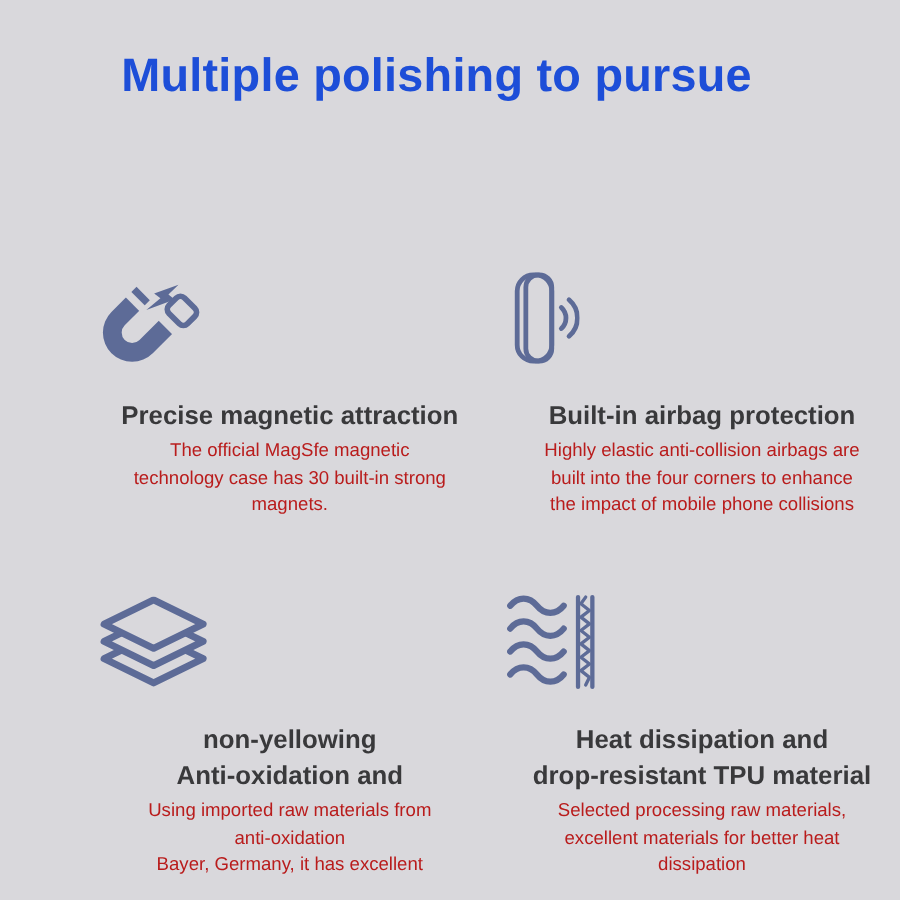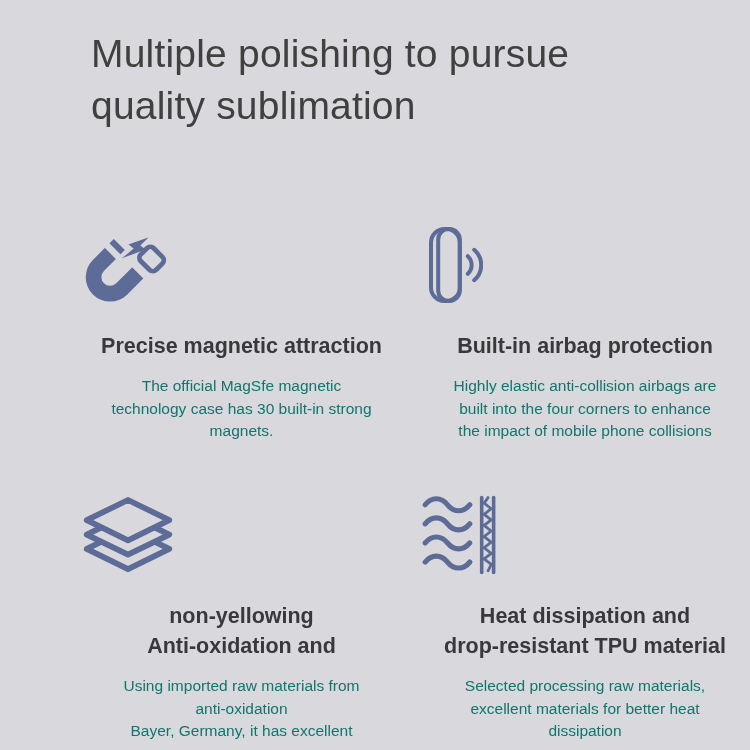--- a/index.html
+++ b/index.html
@@ -6,25 +6,25 @@
   body {
     width: 750px; height: 750px;
     background: #d9d8dc;
     font-family: "Liberation Sans", sans-serif;
     position: relative;
     overflow: hidden;
   }
   .page-title {
     position: absolute;
     left: 87px; top: 24px;
-    margin: 4px;
+    margin: 14px;
     font-size: 39px;
     line-height: 52px;
-    font-weight: 400;
-    color: #404040;
+    font-weight: 700;
+    color: #1d4ed8;
     letter-spacing: 0.2px;
   }
   .features-grid {
     position: absolute;
     left: 68px; top: 225px;
     display: grid;
     grid-template-columns: 347px 340px;
     grid-auto-rows: 270px;
   }
   .feature { display: block; text-align: center; }
@@ -35,42 +35,41 @@
     margin-bottom: 26px;
   }
   .f-title {
     margin: 0;
     font-size: 21.5px;
     line-height: 30px;
     font-weight: 700;
     color: #39393b;
   }
   .f-body {
-    margin-top: 14px;
+    margin-top: 4px;
     font-size: 15.5px;
     line-height: 22.5px;
     font-weight: 400;
-    color: #0f766e;
+    color: #b91c1c;
   }
   .t-line, .b-line { white-space: nowrap; }
   .icon-svg { display: block; }
   .pad10 { margin-left: 10px; }
   .pad12 { margin-left: 12px; }
   .pad7  { margin-left: 7px; }
   .stroke-slate { stroke: #5d6b97; fill: none; }
   .fill-slate   { fill: #5d6b97; }
   .fill-bg      { fill: #d9d8dc; }
   .layer-poly   { fill: #d9d8dc; stroke: #5d6b97; stroke-width: 6; stroke-linejoin: round; }
 </style>
 </head>
 <body>
 
 <h1 class="page-title">
   <div class="t-line">Multiple polishing to pursue</div>
-  <div class="t-line">quality sublimation</div>
 </h1>
 
 <div class="features-grid">
 
   <div class="feature">
     <div class="icon-box pad10">
       <svg class="icon-svg" width="92" height="80" viewBox="14 -8 104 92">
         <g transform="rotate(45 50 52)">
           <path class="fill-slate" d="M22,18 L22,52 A28,28 0 0 0 78,52 L78,18 L60,18 L60,52 A10,10 0 0 1 40,52 L40,18 Z"></path>
           <rect class="fill-bg" x="19" y="25" width="24" height="7.5"></rect>

